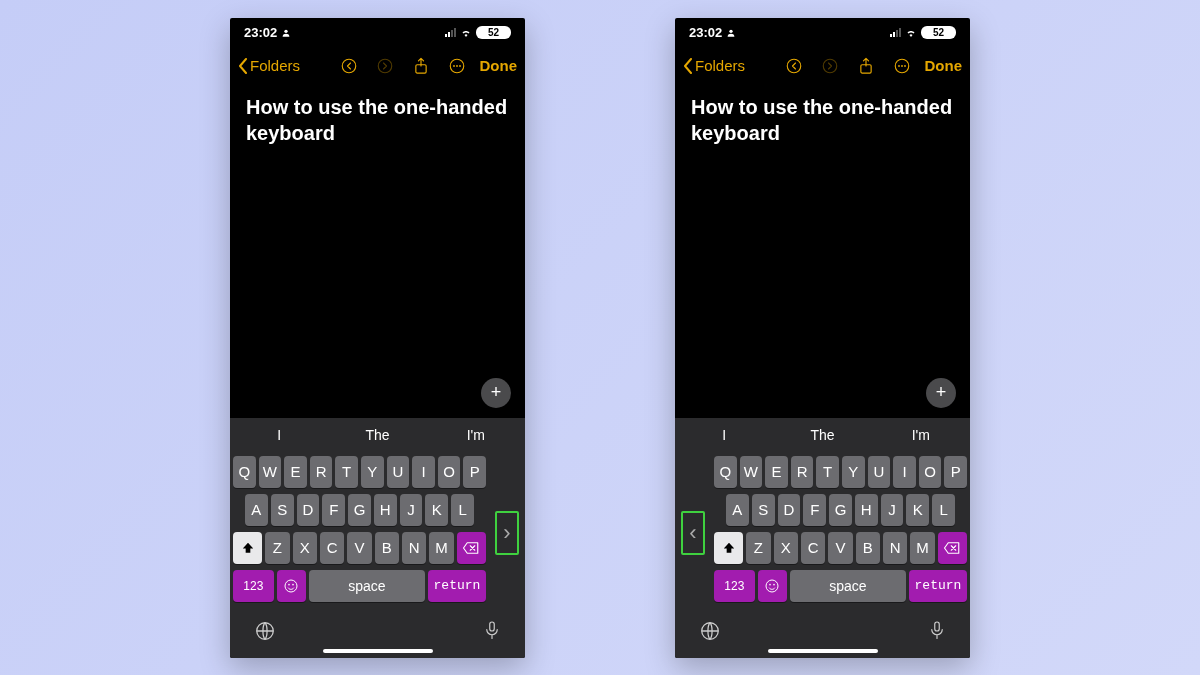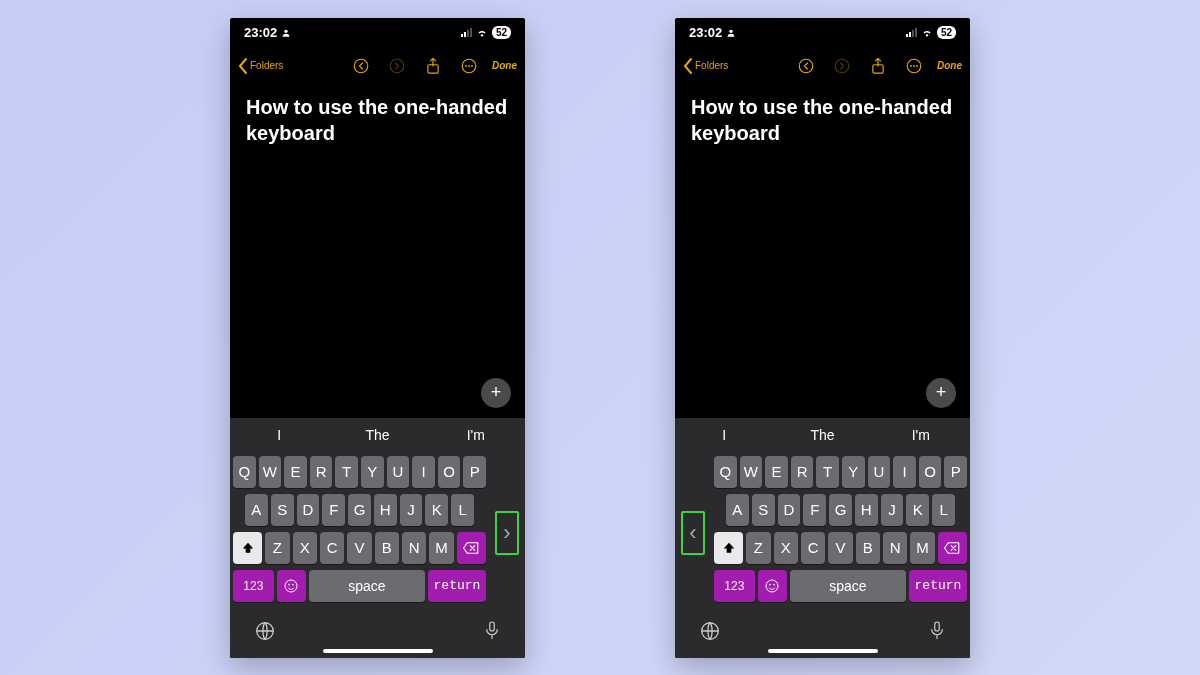--- a/index.html
+++ b/index.html
@@ -41,37 +41,37 @@
     display: inline-flex; align-items: flex-end; gap: 1px;
   }
   .signal-bars span { width: 2px; background: #fff; }
   .signal-bars span:nth-child(1){height:3px;}
   .signal-bars span:nth-child(2){height:5px;}
   .signal-bars span:nth-child(3){height:7px; background:#555;}
   .signal-bars span:nth-child(4){height:9px; background:#555;}
   .wifi { font-size: 10px; }
   .battery-pill {
     background: #fff; color: #000; border-radius: 6px;
-    font-size: 10px; font-weight: 700; padding: 1px 4px;
+    font-size: 10px; font-weight: 700; padding: 1px 12px;
     display: inline-flex; align-items: center;
   }
   .nav-bar {
     height: 36px;
     display: flex;
     align-items: center;
     padding: 0 8px;
     color: #e5a700;
-    font-size: 10px;
+    font-size: 15px;
   }
   .nav-back { display: flex; align-items: center; gap: 2px; }
   .nav-spacer { flex: 1; }
   .nav-icons { display: flex; gap: 18px; align-items: center; margin-right: 14px; }
   .nav-icon { width: 18px; height: 18px; display: flex; align-items: center; justify-content: center; }
   .nav-icon.dim { opacity: 0.35; }
-  .done { font-weight: 600; font-style: italic; }
+  .done { font-weight: 600; }
   .note-body {
     flex: 1;
     padding: 10px 16px;
     color: #fff;
     position: relative;
   }
   .note-title {
     font-size: 20px;
     font-weight: 700;
     line-height: 1.3;

